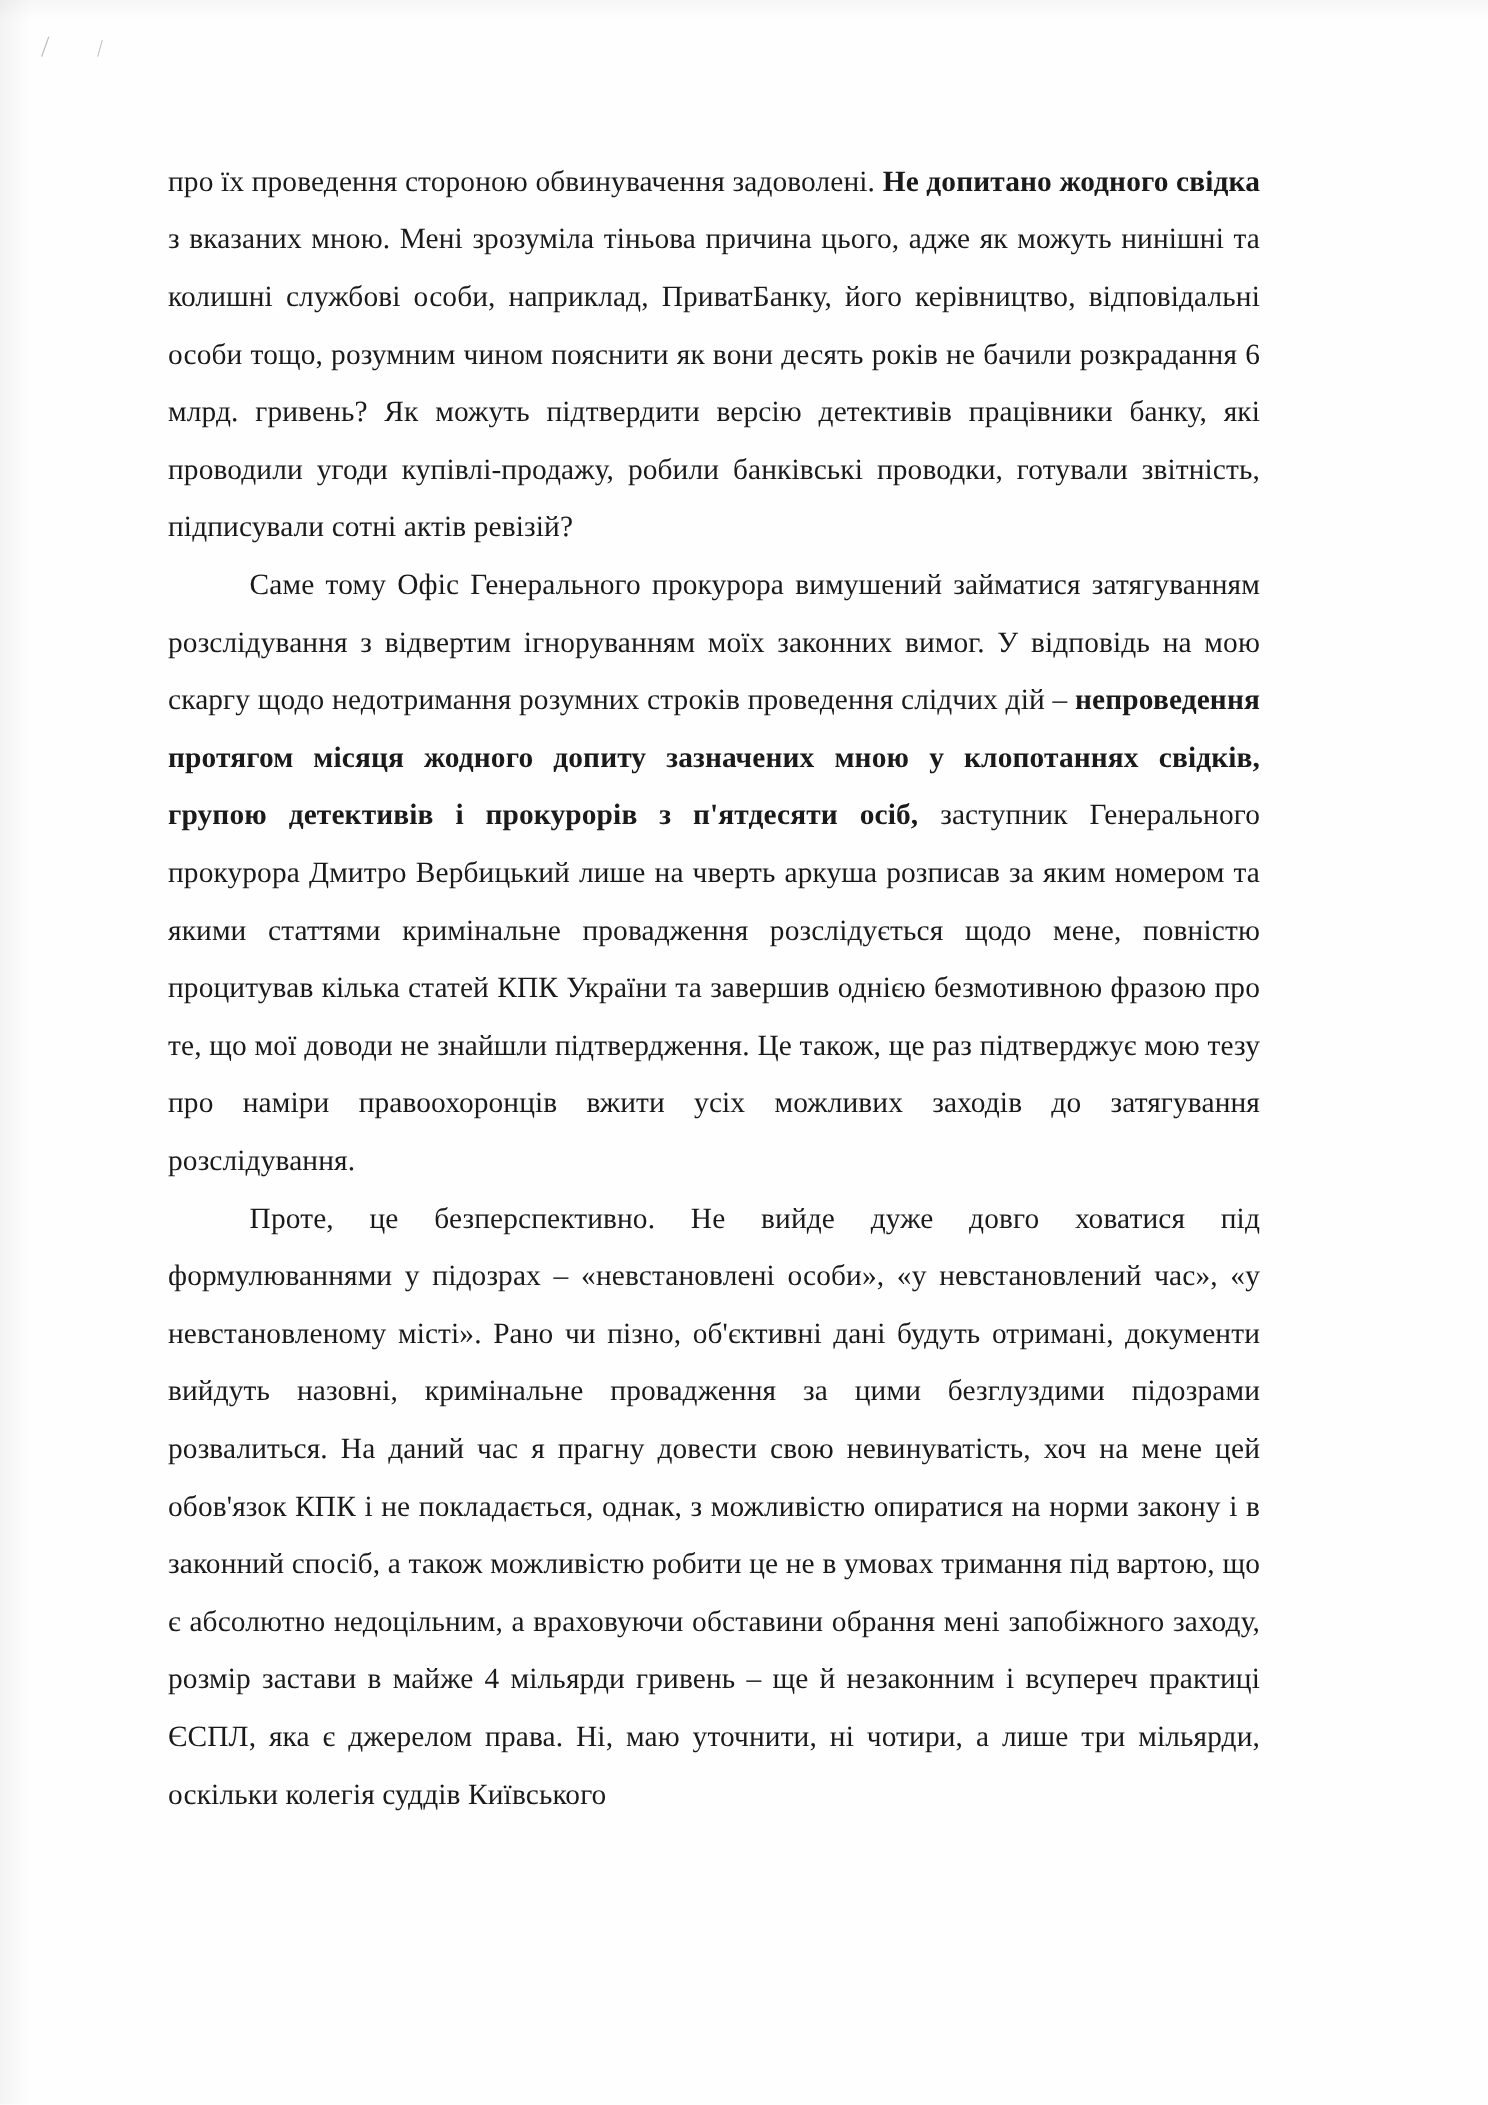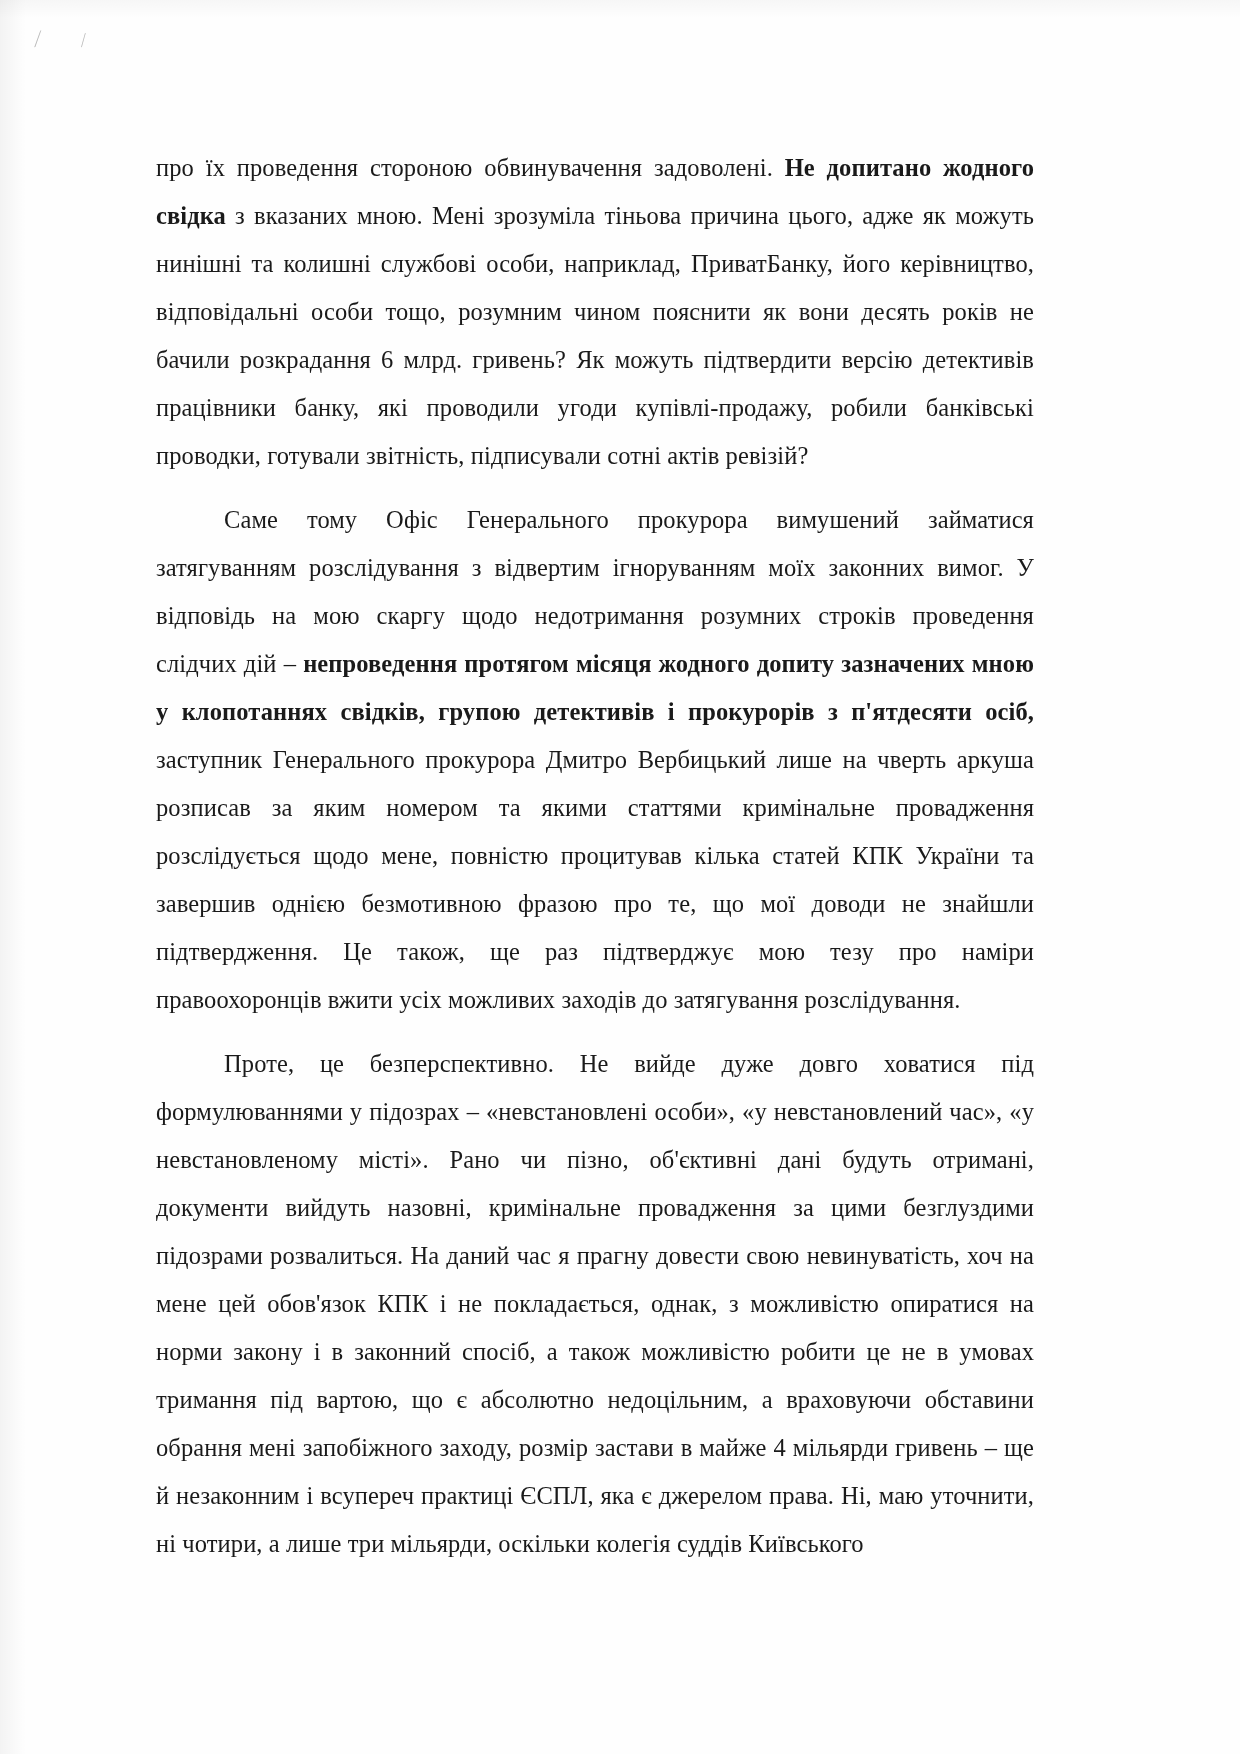--- a/index.html
+++ b/index.html
@@ -32,21 +32,21 @@
     top: 128px;
     width: 910px;
     font-size: 24.5px;
     line-height: 48px;
     color: #1a1a1a;
     text-align: justify;
     text-justify: inter-word;
     letter-spacing: 0.1px;
   }
   .para {
-    margin: 16px;
+    margin: 0;
     text-indent: 68px;
     text-align: justify;
   }
   .para.first { text-indent: 0; }
   b, strong { font-weight: bold; }
 
   
   .edge-shade-left {
     position: absolute;
     left: 0; top: 0; bottom: 0; width: 26px;

